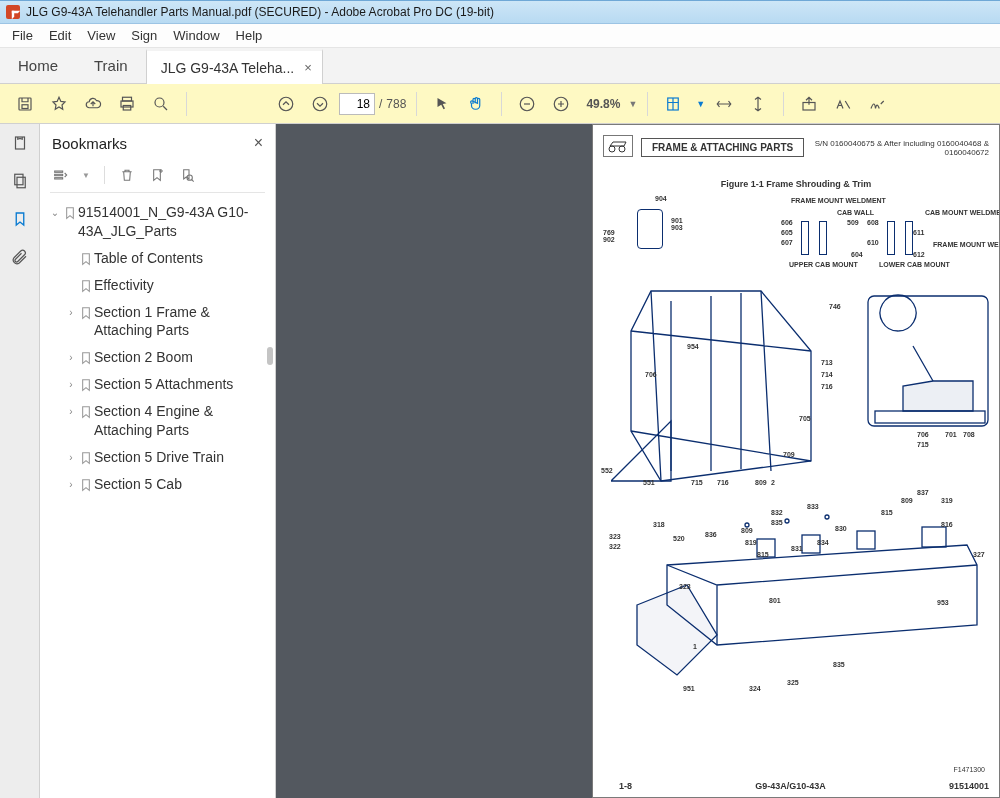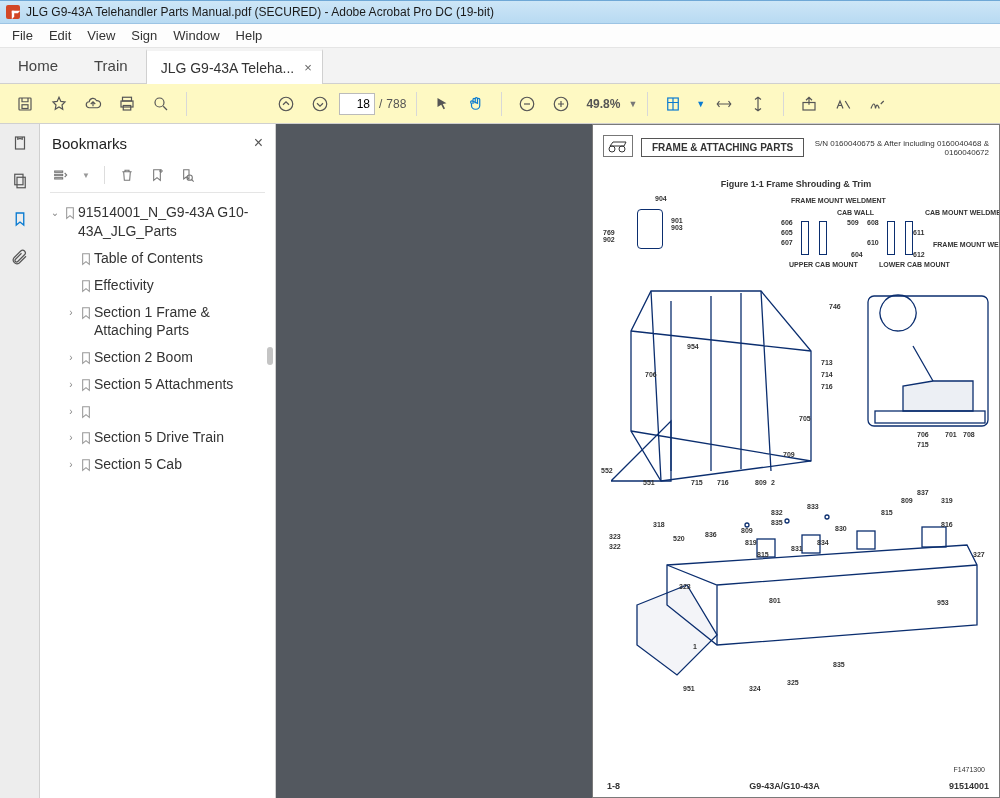--- a/index.html
+++ b/index.html
@@ -65,21 +65,21 @@
 .pg-htitle { font-size: 10px; font-weight: bold; border: 1px solid #555; padding: 3px 10px; }
 .pg-sn { margin-left: auto; font-size: 8px; text-align: right; }
 .pg-figtitle { text-align: center; font-size: 9px; font-weight: bold; margin: 20px 0 6px; }
 
 
 .diagram { position: relative; height: 530px; margin: 0 8px; }
 .dlabel { position: absolute; font-size: 7px; font-weight: 600; line-height: 1; white-space: nowrap; }
 .dbox { position: absolute; border: 1.5px solid #0b2e6f; background: #fff; }
 
 
-.pg-footer { position: absolute; bottom: 6px; left: 14px; right: 10px; display: flex; justify-content: space-between; font-size: 9px; font-weight: bold; }
+.pg-footer { position: absolute; bottom: 6px; left: 26px; right: 10px; display: flex; justify-content: space-between; font-size: 9px; font-weight: bold; }
 .pg-corner { position: absolute; bottom: 24px; right: 14px; font-size: 7px; color: #333; }
 
 
 svg { display: block; }
 .ico16 { width: 16px; height: 16px; }
 .ico18 { width: 18px; height: 18px; }
 </style>
 </head>
 <body>
 
@@ -340,20 +340,21 @@
             </span>
             <span class="bm-label">Section 5 Attachments</span>
           </div>
           <div class="bm-item">
             <span class="bm-arrow">›</span>
             <span class="bm-icon">
               <svg class="ico16" viewBox="0 0 24 24" fill="none" stroke="#999" stroke-width="1.6">
                 <path d="M7 4h10v16l-5-4-5 4z"></path>
               </svg>
             </span>
+            <span class="bm-label">Section 4 Engine &amp; Attaching Parts</span>
           </div>
           <div class="bm-item">
             <span class="bm-arrow">›</span>
             <span class="bm-icon">
               <svg class="ico16" viewBox="0 0 24 24" fill="none" stroke="#999" stroke-width="1.6">
                 <path d="M7 4h10v16l-5-4-5 4z"></path>
               </svg>
             </span>
             <span class="bm-label">Section 5 Drive Train</span>
           </div>

